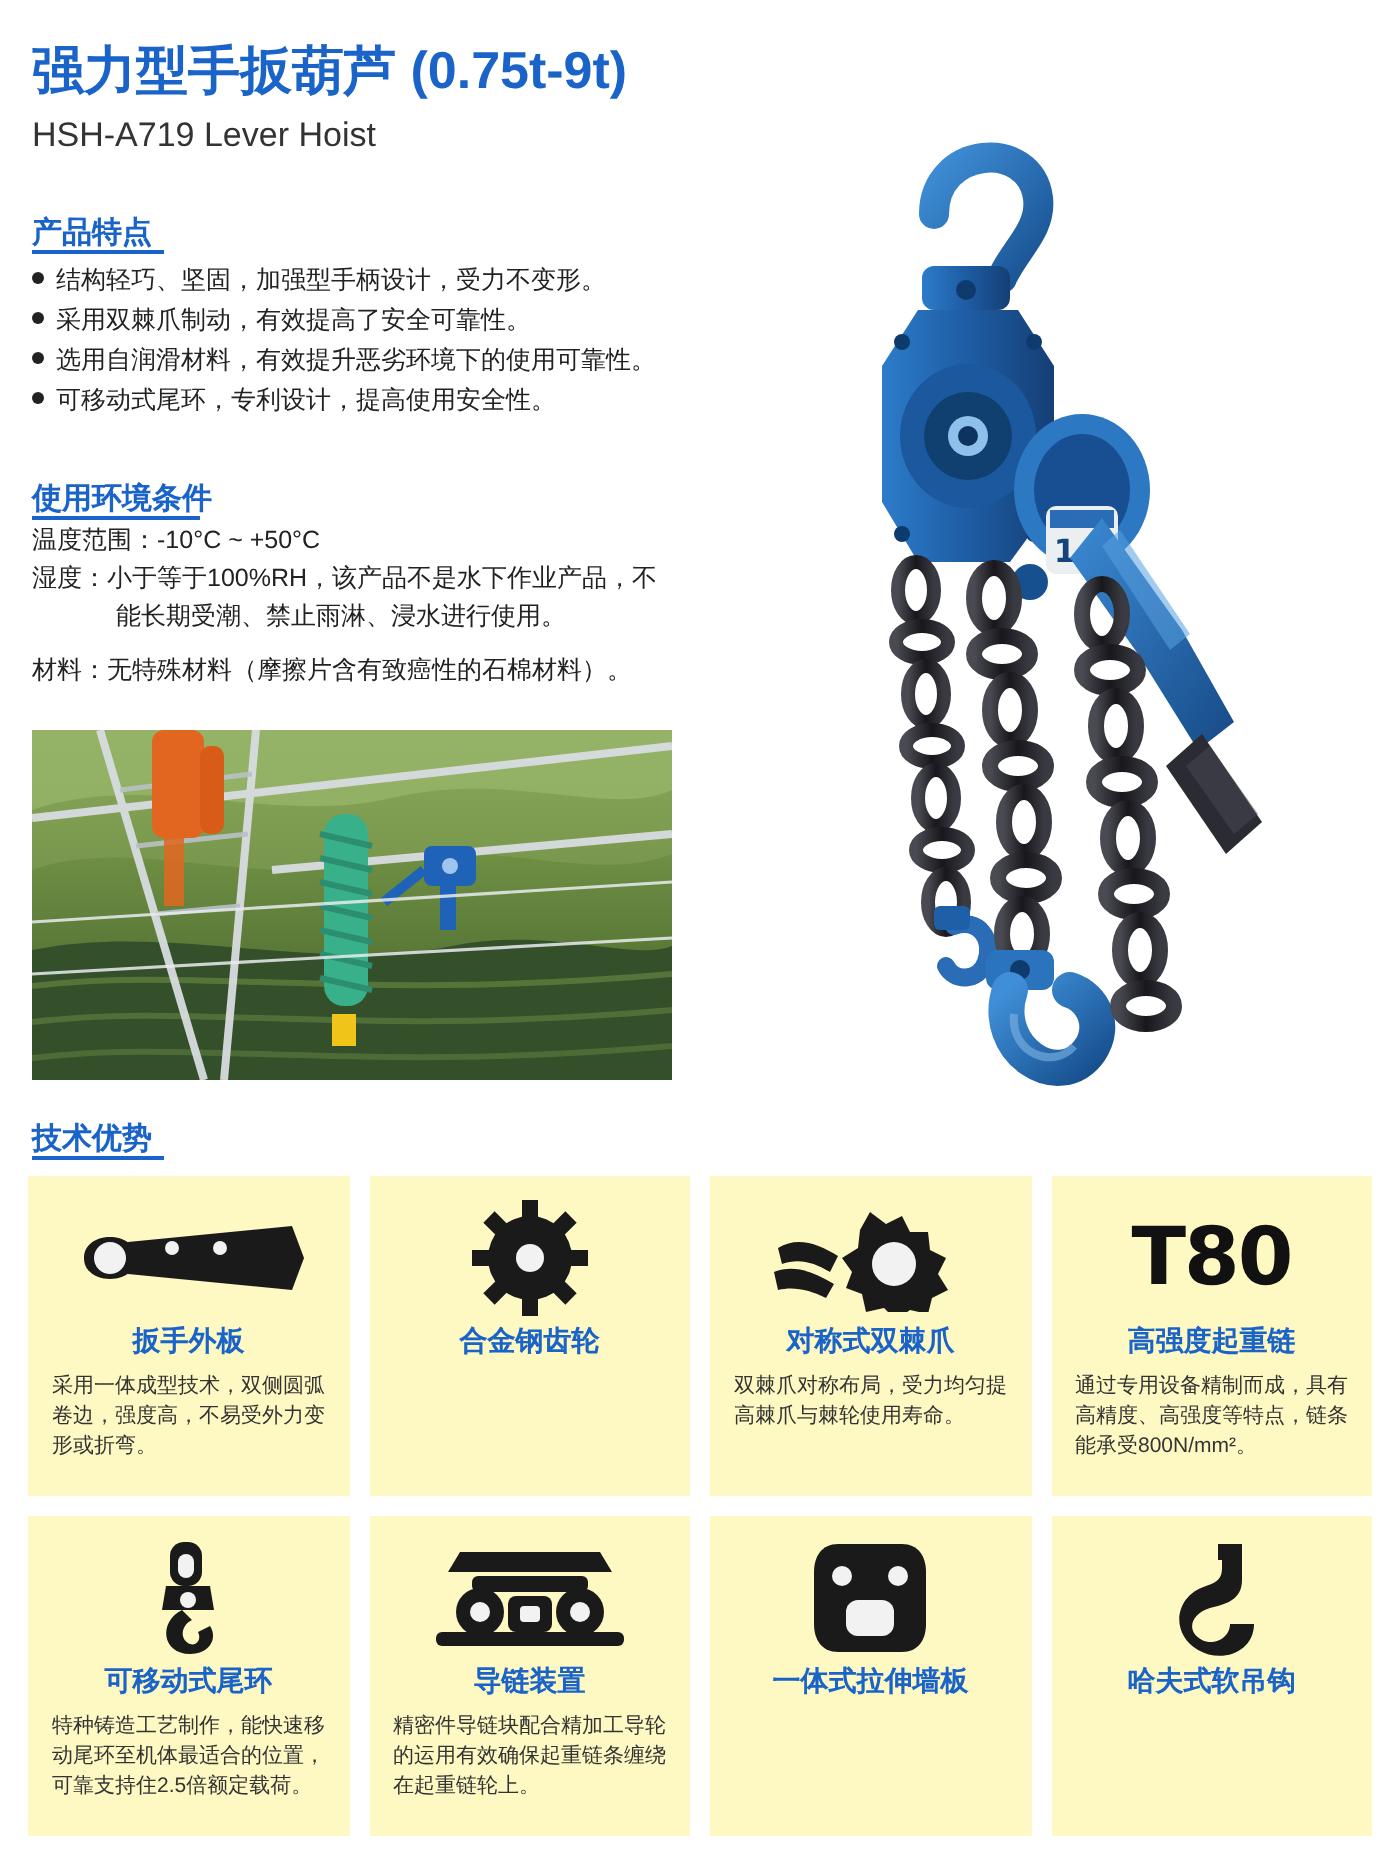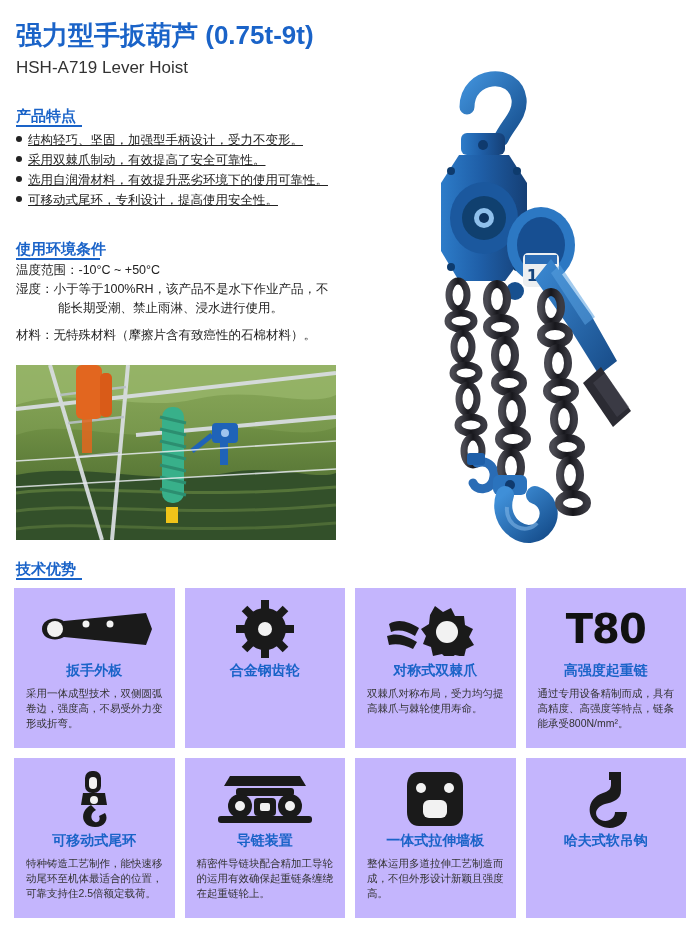--- a/index.html
+++ b/index.html
@@ -60,21 +60,20 @@
     position: absolute;
     left: 16px;
     top: 130px;
     width: 330px;
   }
   .feat-item {
     font-size: 12.5px;
     line-height: 20px;
     color: #222222;
     white-space: nowrap;
-    text-decoration: underline;
   }
   .feat-item .dot {
     display: inline-block;
     width: 6px;
     height: 6px;
     border-radius: 50%;
     background: #222222;
     margin-right: 6px;
     vertical-align: 2px;
   }
@@ -120,21 +119,21 @@
   .grid {
     position: absolute;
     left: 14px;
     top: 588px;
     width: 672px;
     display: grid;
     grid-template-columns: repeat(4, 1fr);
     gap: 10px;
   }
   .card {
-    background: #c4b5fd;
+    background: #fef9c3;
     height: 160px;
     padding: 10px 12px 8px;
     box-sizing: border-box;
     text-align: center;
     display: flex;
     flex-direction: column;
     align-items: center;
   }
   .card-icon {
     height: 62px;
@@ -476,21 +475,20 @@
     <div class="card">
       <div class="card-icon">
         <svg width="60" height="58" viewBox="0 0 60 58">
           <path d="M14,2 L46,2 C54,2 58,8 58,16 L58,42 C58,50 54,56 46,56 L14,56 C6,56 2,50 2,42 L2,16 C2,8 6,2 14,2 Z" fill="#1a1a1a"></path>
           <circle cx="16" cy="18" r="5" fill="#f2f2f2"></circle>
           <circle cx="44" cy="18" r="5" fill="#f2f2f2"></circle>
           <rect x="18" y="30" width="24" height="18" rx="6" fill="#f2f2f2"></rect>
         </svg>
       </div>
       <div class="card-title">一体式拉伸墙板</div>
-      <div class="card-body">整体运用多道拉伸工艺制造而成，不但外形设计新颖且强度高。</div>
     </div>
 
     <div class="card">
       <div class="card-icon">
         <svg width="54" height="58" viewBox="0 0 54 58">
           <path d="M30,2 L42,2 L42,20 C42,30 34,32 26,34 C16,37 14,46 22,50 C28,53 36,49 36,42 L48,42
                    C48,56 32,62 20,55 C6,47 8,28 24,23 C30,21 32,19 32,14 L32,10 L30,10 Z" fill="#1a1a1a"></path>
         </svg>
       </div>
       <div class="card-title">哈夫式软吊钩</div>

